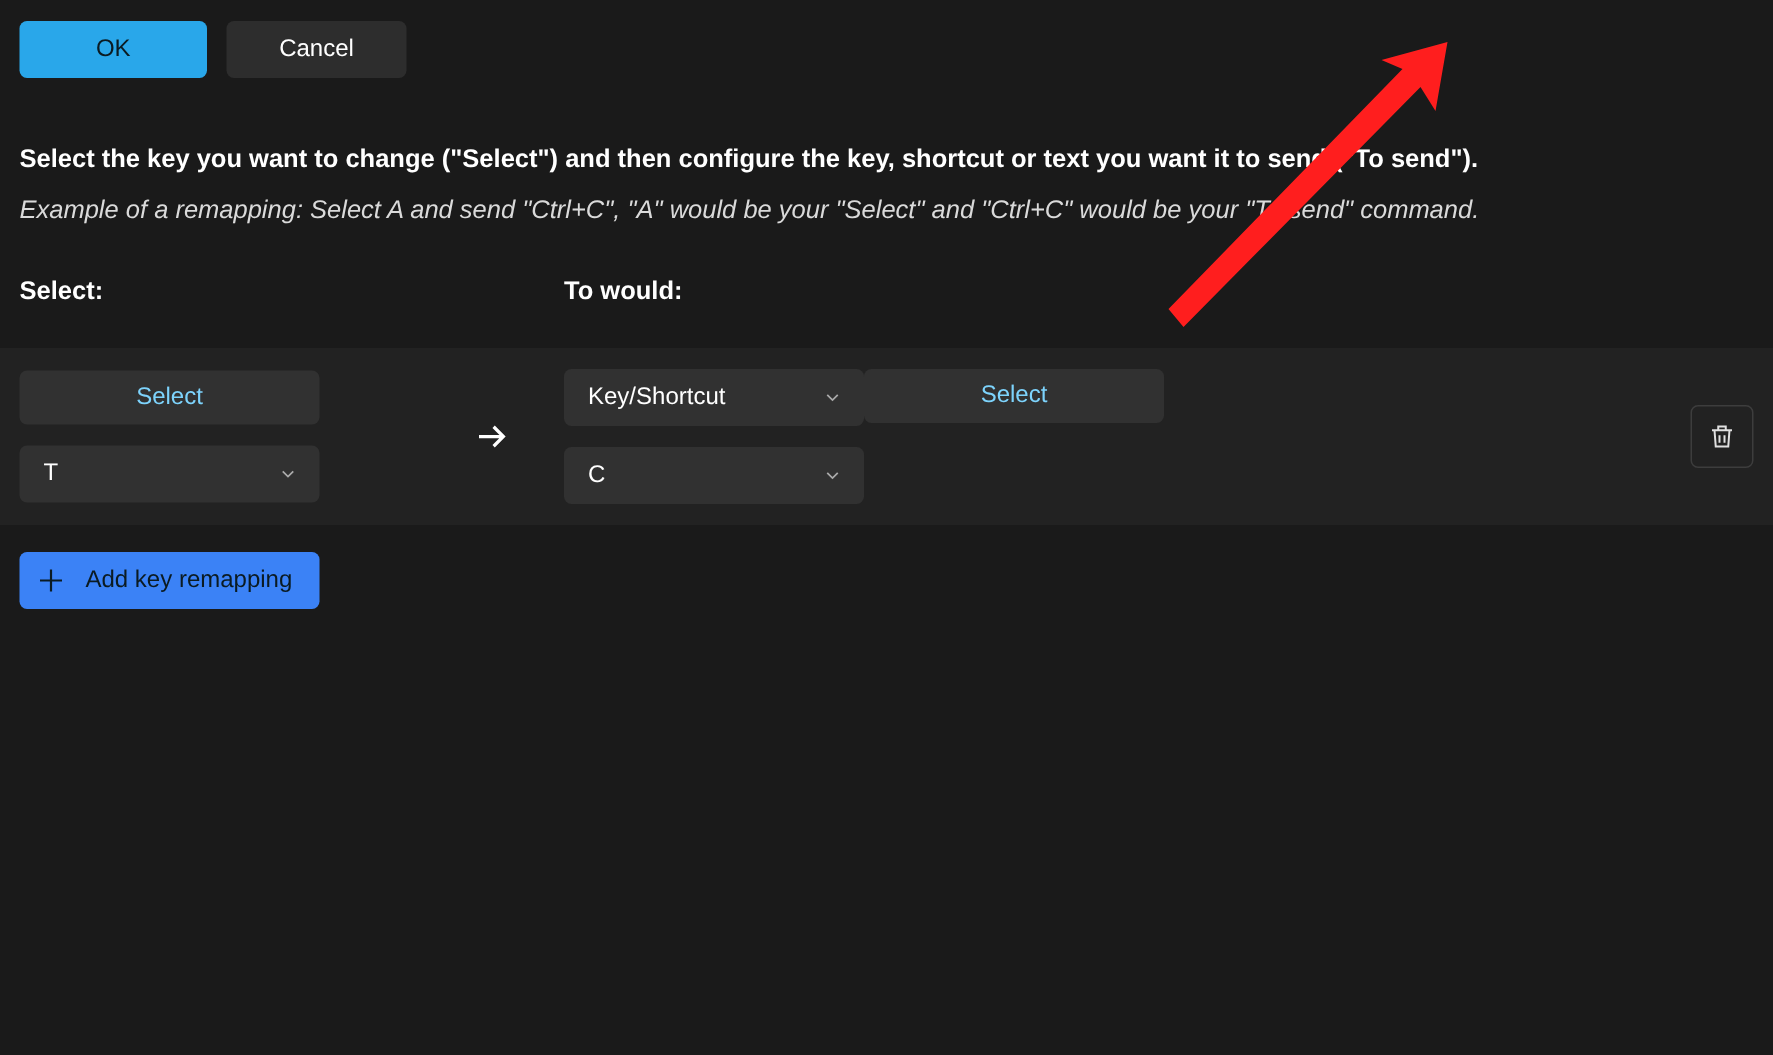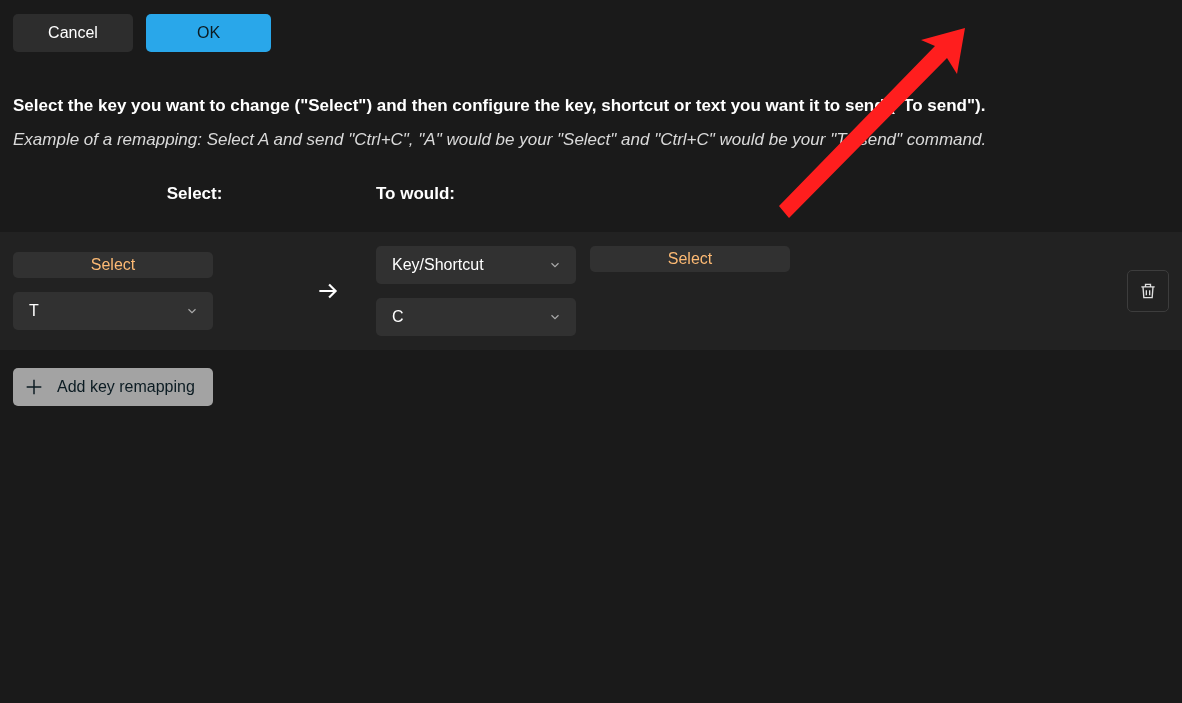--- a/index.html
+++ b/index.html
@@ -64,21 +64,21 @@
     font-weight: 400;
     color: #dadada;
   }
   .col-headers {
     display: flex;
     padding: 0 13px;
     margin-top: 34px;
     font-size: 17px;
     font-weight: 600;
   }
-  .col-headers .h-select { width: 363px; text-align: center; }
+  .col-headers .h-select { width: 363px; }
   .row-band {
     background: #222222;
     margin-top: 28px;
     padding: 14px 13px;
     display: flex;
     align-items: center;
   }
   .left-group {
     width: 266px;
     display: flex;
@@ -92,29 +92,28 @@
     justify-content: center;
   }
   .arrow-svg { width: 26px; height: 26px; stroke: #ffffff; fill: none; stroke-width: 2; }
   .right-group {
     display: flex;
     flex-direction: column;
     gap: 14px;
   }
   .right-row {
     display: flex;
-    gap: 14px;
   }
   .grey-btn {
-    height: 26px;
+    height: 36px;
     width: 200px;
     background: #313131;
     border: none;
     border-radius: 5px;
-    color: #fdba74;
+    color: #7dd3fc;
     font-size: 16px;
     font-family: inherit;
     cursor: pointer;
     display: flex;
     align-items: center;
     justify-content: center;
   }
   .dropdown {
     height: 38px;
     width: 200px;
@@ -146,21 +145,21 @@
     display: flex;
     align-items: center;
     justify-content: center;
   }
   .trash-svg { width: 20px; height: 20px; stroke: #e0e0e0; fill: none; stroke-width: 1.6; }
   .add-row {
     padding: 18px 13px;
   }
   .add-btn {
     height: 38px;
-    background: #a3a3a3;
+    background: #3b82f6;
     border: none;
     border-radius: 5px;
     color: #0b1b22;
     font-size: 16px;
     font-family: inherit;
     cursor: pointer;
     display: inline-flex;
     align-items: center;
     padding: 0 18px 0 10px;
     gap: 12px;
@@ -174,22 +173,22 @@
     width: 200px;
     height: 200px;
     pointer-events: none;
   }
 </style>
 </head>
 <body>
 
 <div class="header-row">
   <div class="header-buttons">
+    <button class="btn btn-ok">OK</button>
     <button class="btn btn-cancel">Cancel</button>
-    <button class="btn btn-ok">OK</button>
   </div>
 </div>
 
 <div class="desc">Select the key you want to change ("Select") and then configure the key, shortcut or text you want it to send ("To send").</div>
 <div class="example">Example of a remapping: Select A and send "Ctrl+C", "A" would be your "Select" and "Ctrl+C" would be your "To send" command.</div>
 
 <div class="col-headers">
   <div class="h-select">Select:</div>
   <div>To would:</div>
 </div>

